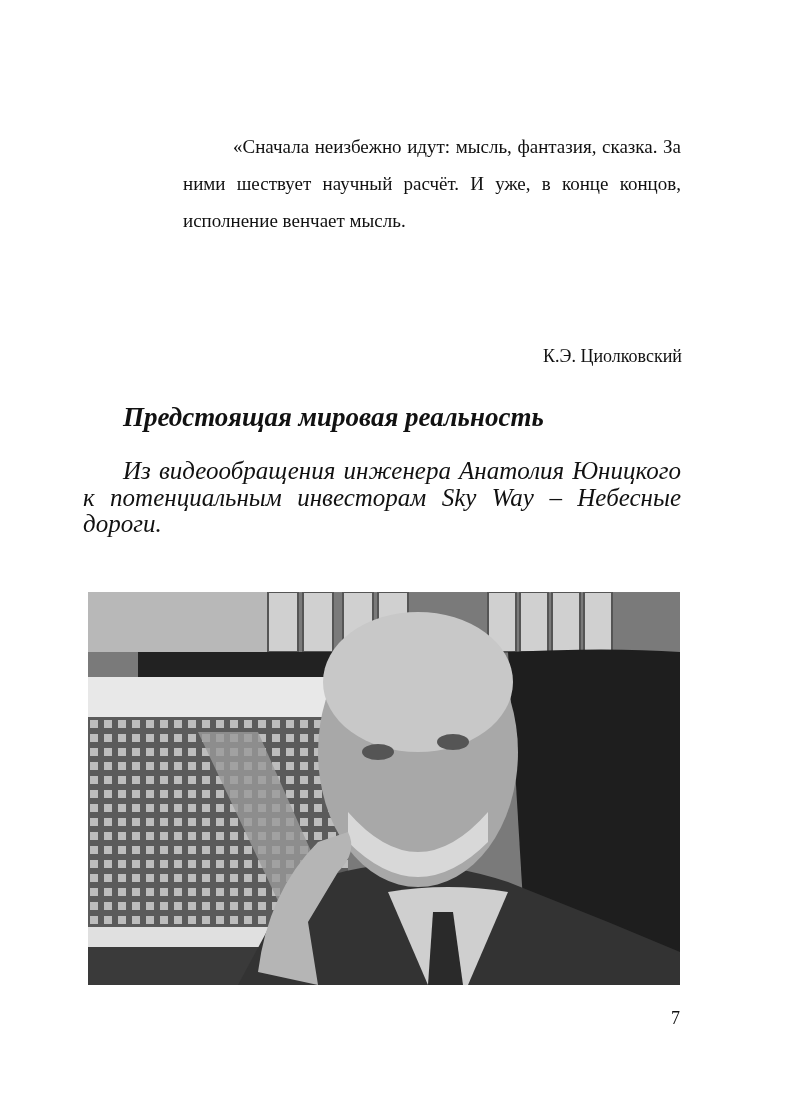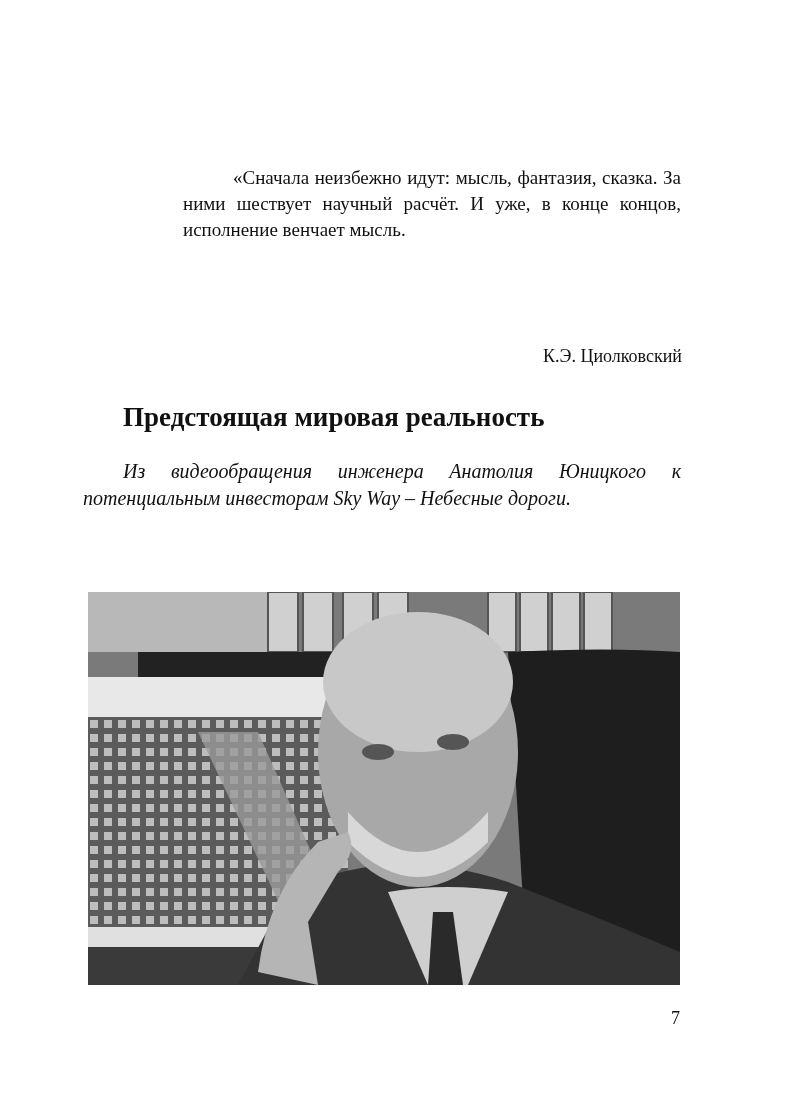--- a/index.html
+++ b/index.html
@@ -1,22 +1,22 @@
 <!DOCTYPE html>
 <html><head>
 <meta charset="utf-8">
 <style>
   html, body { margin:0; padding:0; }
   body { width:800px; height:1112px; background:#ffffff; position:relative; overflow:hidden;
          font-family:"Liberation Serif","DejaVu Serif",serif; color:#111; }
-  .quote { position:absolute; left:183px; top:128px; width:498px; font-size:19px; line-height:26px; text-align:justify;margin-top:37px; }
+  .quote { position:absolute; left:183px; top:128px; width:498px; font-size:19px; line-height:37px; text-align:justify; }
   .quote p { margin:0; text-indent:50px; }
   .author { position:absolute; right:118px; top:346px; font-size:18px; }
-  .heading { position:absolute; left:123px; top:402px; font-size:27px; font-weight:bold; }
-  .body { position:absolute; left:83px; top:458px; width:598px; font-size:20px; line-height:26.5px; text-align:justify; }
+  .heading { position:absolute; left:123px; top:402px; font-size:27px; font-weight:bold; font-style:italic; }
+  .body { position:absolute; left:83px; top:458px; width:598px; font-size:25px; line-height:26.5px; text-align:justify; }
   .body p { margin:0; text-indent:40px; }
   .body .it { font-style:italic; }
   .photo { position:absolute; left:88px; top:592px; width:592px; height:393px; overflow:hidden; background:#6a6a6a; }
   .pagenum { position:absolute; left:671px; top:1008px; font-size:18px; }
 </style>
 </head>
 <body>
 
 <div class="quote">
   <p>«Сначала неизбежно идут: мысль, фантазия, сказка. За ними шествует научный расчёт. И уже, в конце концов, исполнение венчает мысль.</p>

